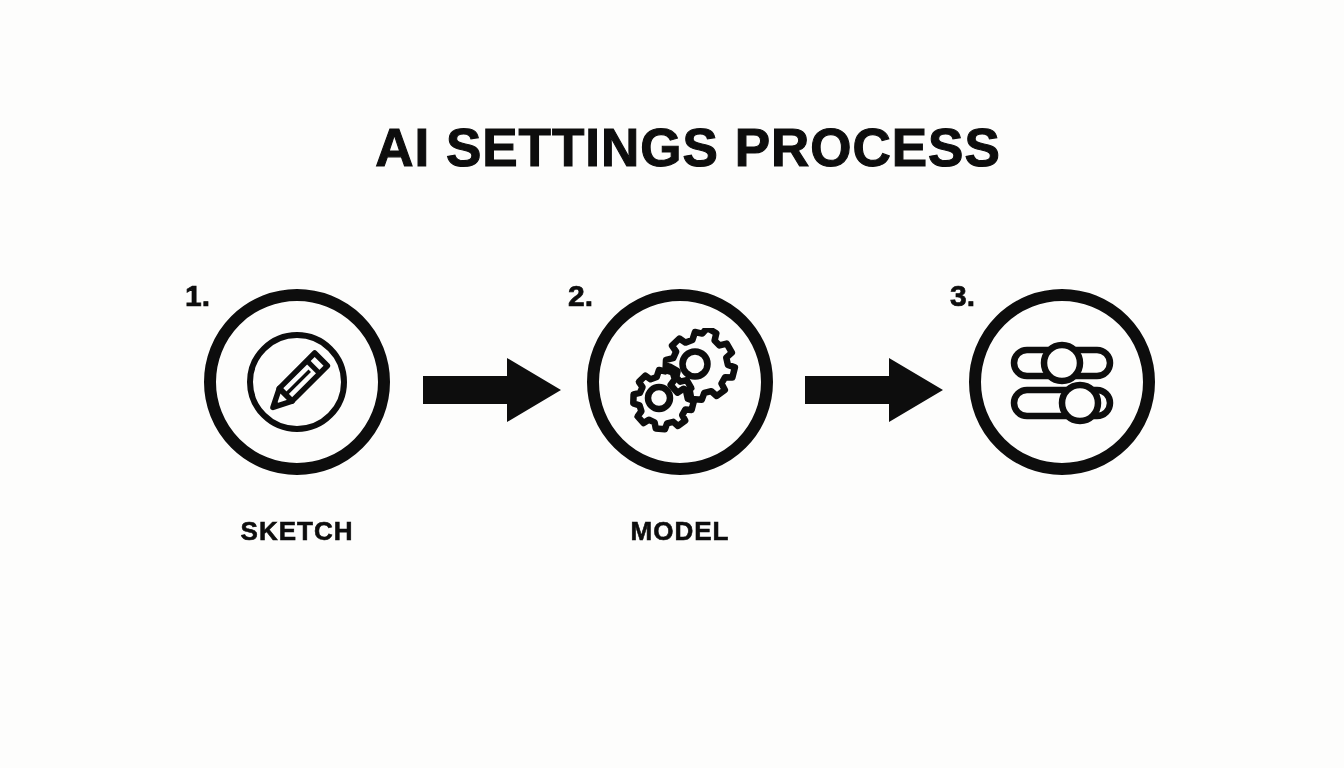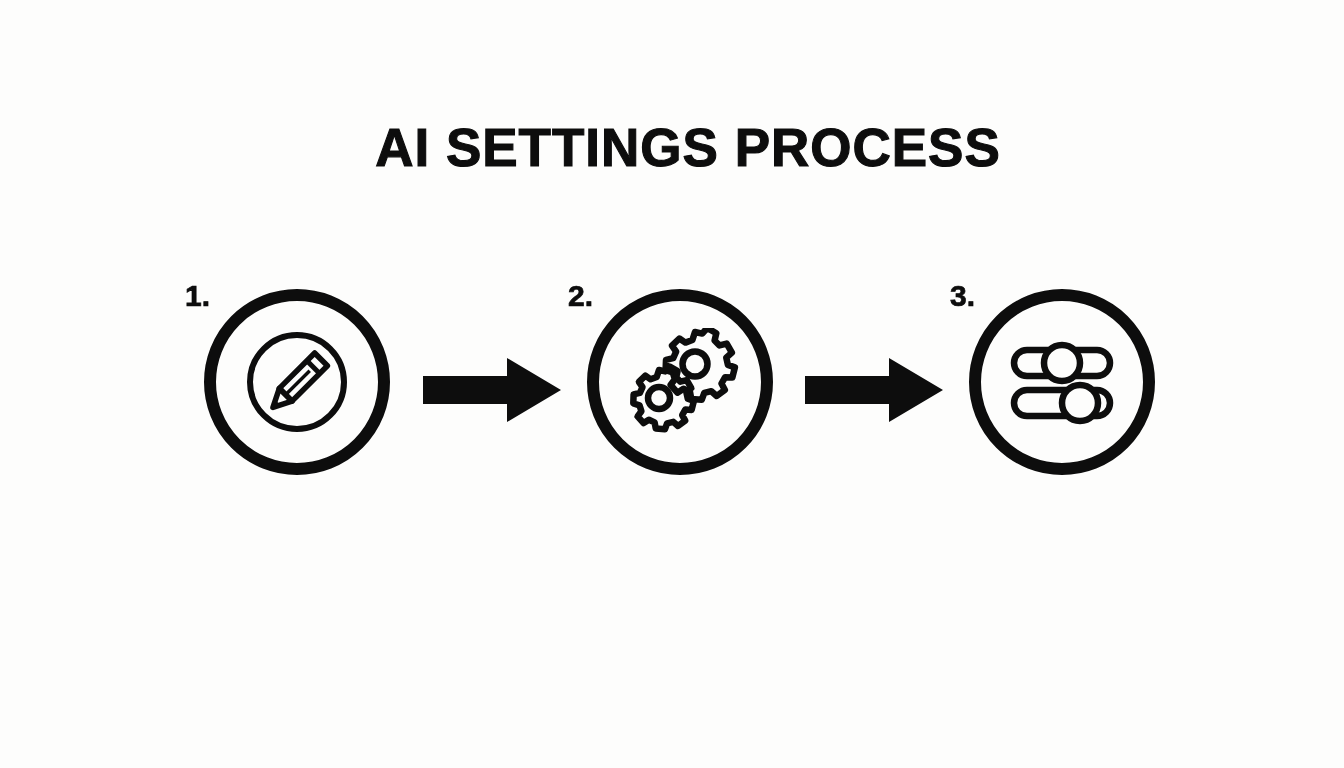--- a/index.html
+++ b/index.html
@@ -135,20 +135,21 @@
 
             <line x1="47" y1="33" x2="65" y2="33" stroke="#0d0d0d" stroke-width="5"></line>
 
             <line x1="56" y1="38" x2="56" y2="70" stroke="#0d0d0d" stroke-width="3.4"></line>
 
             <path d="M47 72 L56 90 L65 72 Z" fill="none" stroke="#0d0d0d" stroke-width="5.5" stroke-linejoin="round"></path>
             <path d="M53 83 L56 90 L59 83 Z" fill="#0d0d0d"></path>
           </g>
         </svg>
       </div>
+      <div class="step-label">SKETCH</div>
     </div>
 
     <div class="step step-2">
       <div class="circle"></div>
       <div class="step-num">2.</div>
       <div class="icon-wrap">
         <svg width="118" height="108" viewBox="0 0 118 108">
 
           <g transform="translate(74,36)">
             <path d="M0,-32 L7.2,-30.4 L12.2,-36.0 L21.3,-30.8 L19.6,-23.6
@@ -170,20 +171,21 @@
                      L23.2,17.1 L26.2,22.6 L19.0,28.0 L14.3,23.8
                      L8.1,25.3 L5.9,31.3 L-3.2,30.6 L-4.4,24.4
                      L-10.1,21.7 L-15.4,25.1 L-21.4,18.4 L-17.6,13.3
                      L-19.5,7.3 L-25.7,5.4 L-25.4,-3.7 L-19.1,-5.1
                      L-16.5,-10.8 L-20.1,-16.1 L-13.6,-22.3 L-8.4,-18.7
                      L-2.3,-21.0 Z" fill="none" stroke="#0d0d0d" stroke-width="6.5" stroke-linejoin="round"></path>
             <circle cx="0" cy="0" r="11" fill="none" stroke="#0d0d0d" stroke-width="6.5"></circle>
           </g>
         </svg>
       </div>
+      <div class="step-label">MODEL</div>
     </div>
 
     <div class="step step-3">
       <div class="circle"></div>
       <div class="step-num">3.</div>
       <div class="icon-wrap">
         <svg width="112" height="92" viewBox="0 0 112 92">
 
           <rect x="8" y="14" width="96" height="26" rx="13" fill="#fdfdfc" stroke="#0d0d0d" stroke-width="6.5"></rect>
 

